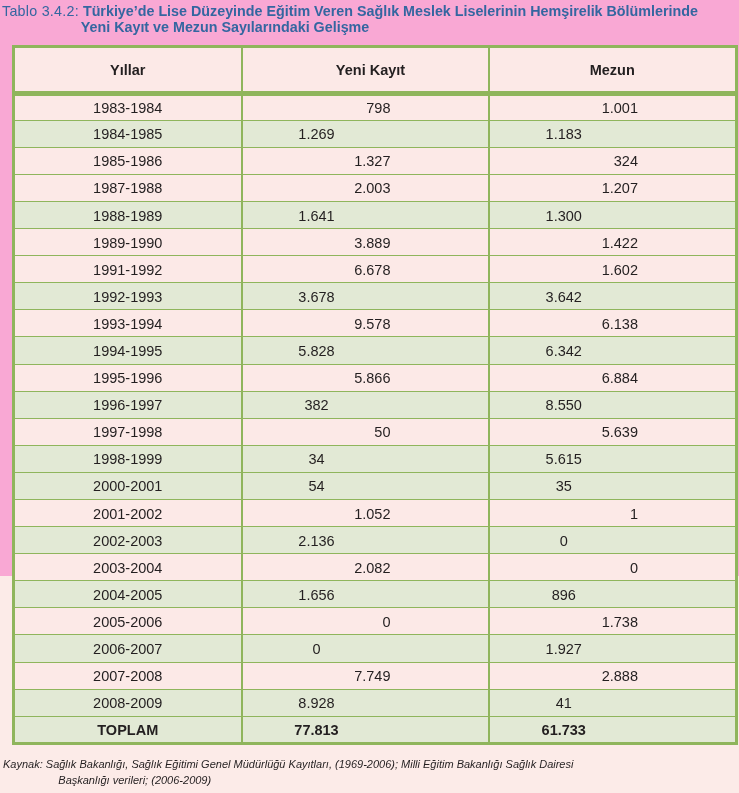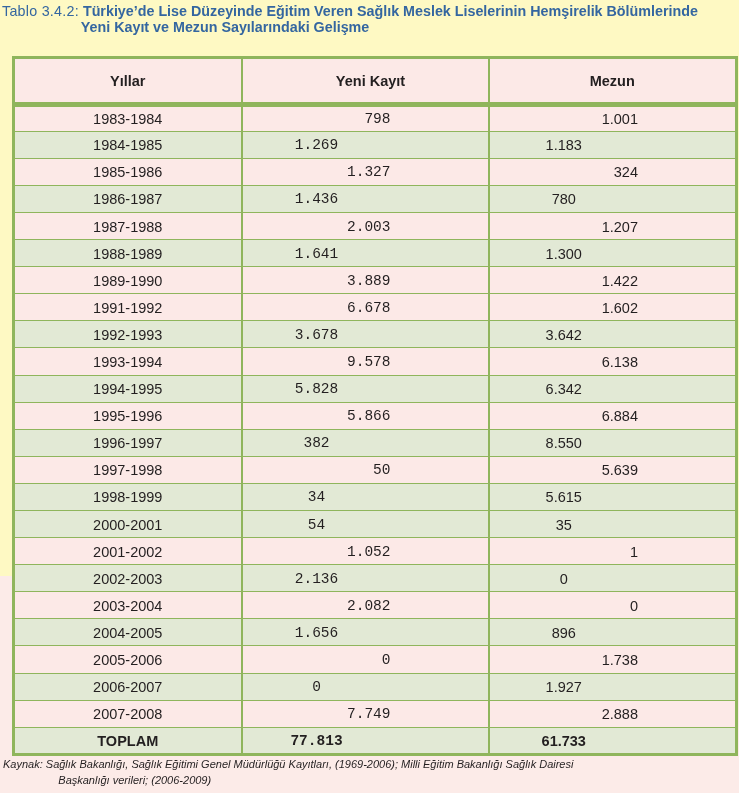--- a/index.html
+++ b/index.html
@@ -5,39 +5,39 @@
 <style>
   * { box-sizing: border-box; }
   html, body { margin: 0; padding: 0; }
   body {
     width: 739px; height: 793px;
     background: #FCEBE8;
     font-family: "Liberation Sans", sans-serif;
     overflow: hidden;
     -webkit-font-smoothing: antialiased;
   }
-  .page { position: relative; width: 739px; height: 576px; background: #fef9c3; }
+  .page { position: relative; width: 739px; height: 576px; background: #f9a8d4; }
 
   
   .caption {
     position: absolute;
     left: 2px; top: 3.6px; width: 737px;
     color: #3466A0;
     font-size: 14.3px;
     line-height: 15.9px;
     white-space: nowrap;
   }
   .caption .num   { font-weight: 400; letter-spacing: 0.25px; }
   .caption .ttl   { font-weight: 700; }
   .caption .ttl2  { display: block; padding-left: 78.8px; font-weight: 700; }
 
   
   table.grid {
     position: absolute;
-    left: 12px; top: 56px;
+    left: 12px; top: 45px;
     width: 726px; height: 700px;
     border-collapse: collapse;
     table-layout: fixed;
     border: 3px solid #8FB55C;
   }
   table.grid col.k0 { width: 228px; }
   table.grid col.k1 { width: 247px; }
   table.grid col.k2 { width: 248px; }
 
   table.grid th, table.grid td {
@@ -57,21 +57,21 @@
     font-weight: 700;
     font-size: 14.5px;
     background: #FCE9E7;
     border-bottom: 5px solid #8FB55C;
   }
   table.grid thead th { padding-top: 1px; }
   table.grid thead th.h1 { padding-left: 11px; }
   table.grid tbody td { padding-top: 1px; }
   table.grid tbody td.c1,
   table.grid tbody td.c2 { text-align: right; }
-  table.grid tbody td.c1 { padding-right: 97px; font-family: Liberation Mono, monospace; }
+  table.grid tbody td.c1 { padding-right: 97px; }
   table.grid tbody td.c2 { padding-right: 97px; }
 
   table.grid tr.pink  td { background: #FCE9E7; }
   table.grid tr.green td { background: #E2E9D5; text-align: center; }
   table.grid tr.total td { font-weight: 700; }
 
   
   .source {
     position: absolute;
     left: 3px; top: 757px; width: 736px;
@@ -116,25 +116,20 @@
     <tr class="green">
           <td class="c0">1984-1985</td>
           <td class="c1">1.269</td>
           <td class="c2">1.183</td>
         </tr>
     <tr class="pink">
           <td class="c0">1985-1986</td>
           <td class="c1">1.327</td>
           <td class="c2">324</td>
         </tr>
-    <tr class="green">
-          <td class="c0">1986-1987</td>
-          <td class="c1">1.436</td>
-          <td class="c2">780</td>
-        </tr>
     <tr class="pink">
           <td class="c0">1987-1988</td>
           <td class="c1">2.003</td>
           <td class="c2">1.207</td>
         </tr>
     <tr class="green">
           <td class="c0">1988-1989</td>
           <td class="c1">1.641</td>
           <td class="c2">1.300</td>
         </tr>
@@ -215,20 +210,25 @@
         </tr>
     <tr class="green">
           <td class="c0">2006-2007</td>
           <td class="c1">0</td>
           <td class="c2">1.927</td>
         </tr>
     <tr class="pink">
           <td class="c0">2007-2008</td>
           <td class="c1">7.749</td>
           <td class="c2">2.888</td>
+        </tr>
+    <tr class="green">
+          <td class="c0">2008-2009</td>
+          <td class="c1">8.928</td>
+          <td class="c2">41</td>
         </tr>
     <tr class="green total">
           <td class="c0">TOPLAM</td>
           <td class="c1">77.813</td>
           <td class="c2">61.733</td>
         </tr>
     </tbody>
   </table>
 
   <div class="source">

